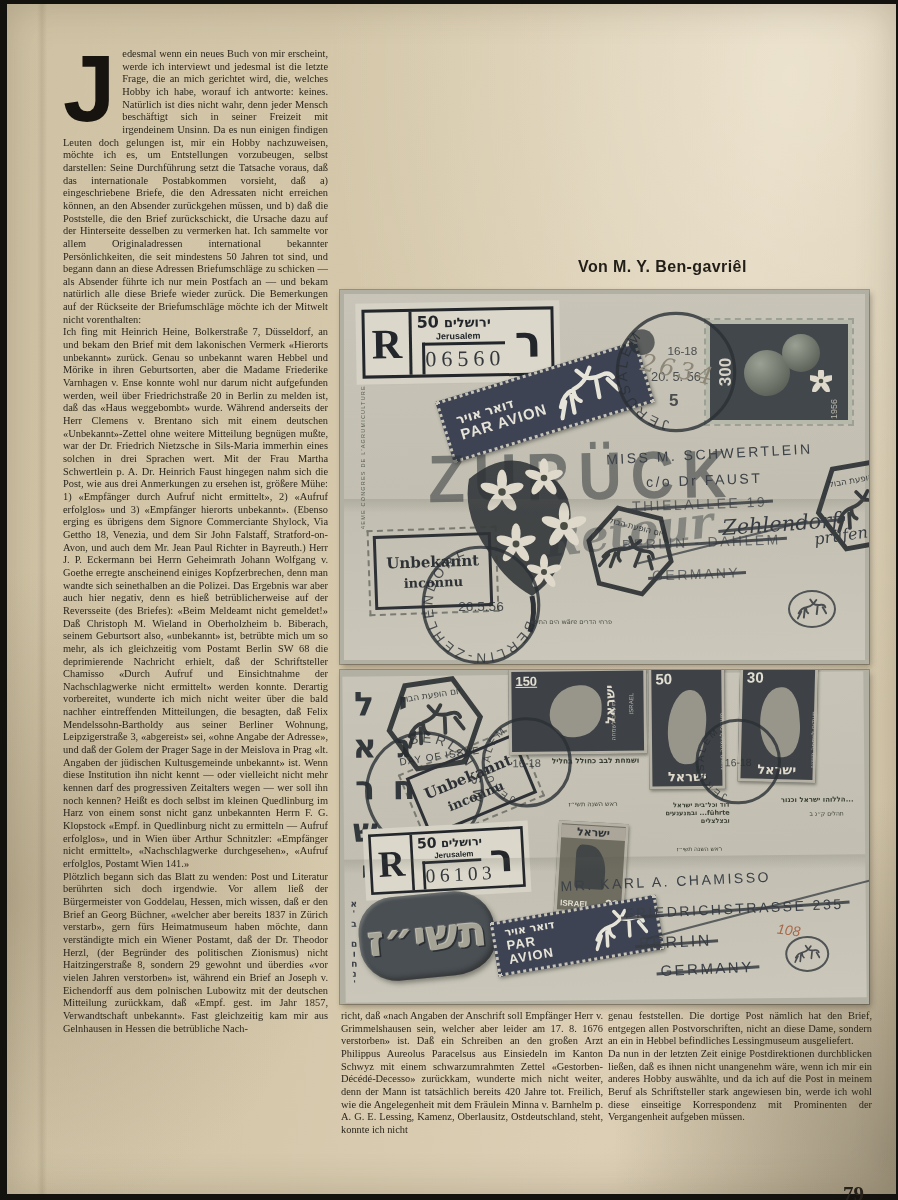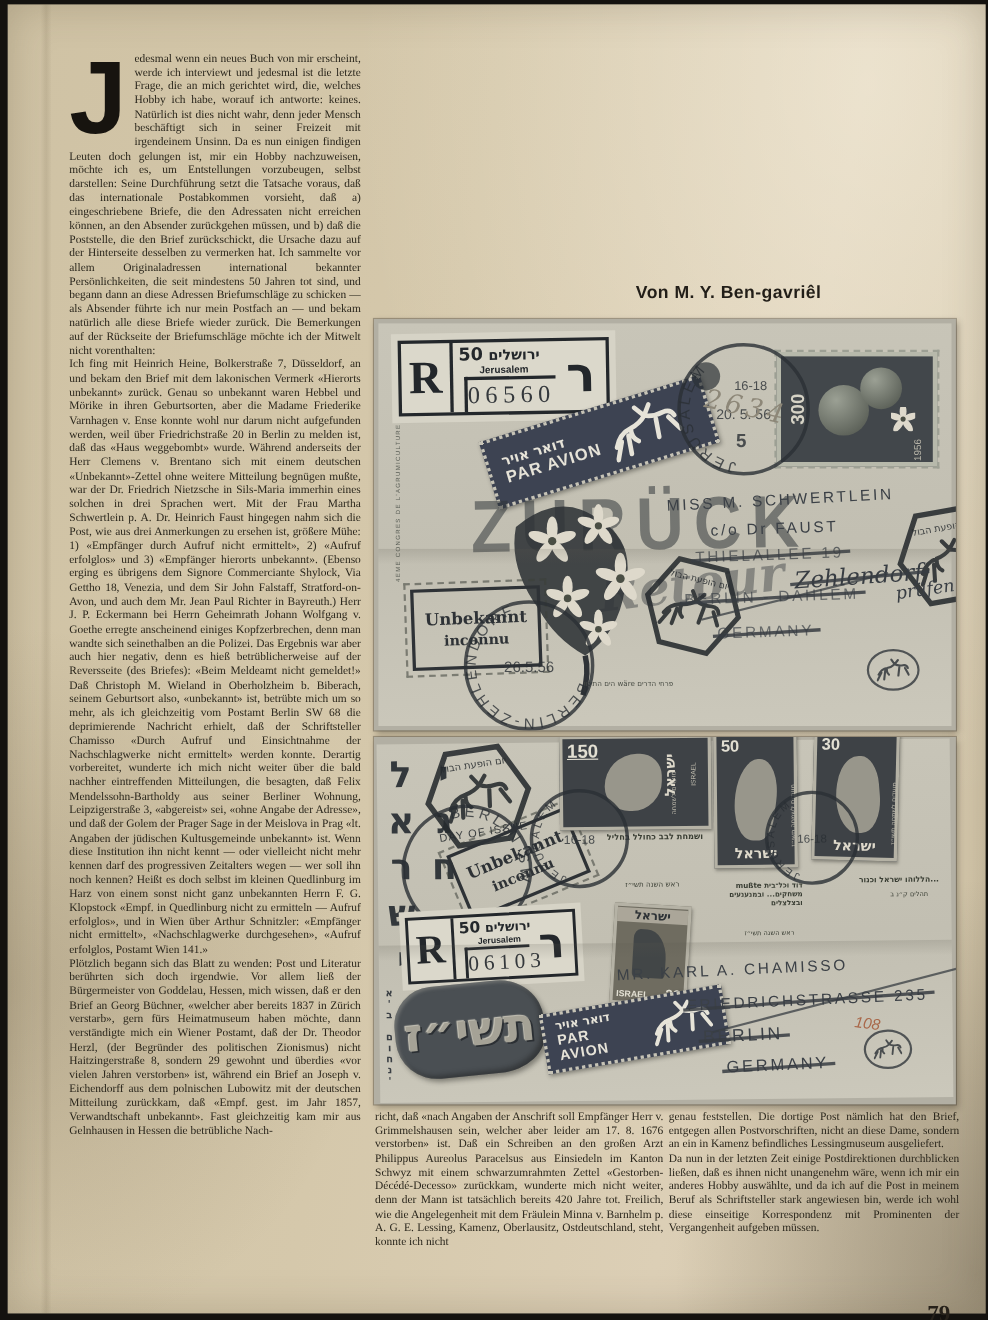--- a/index.html
+++ b/index.html
@@ -296,21 +296,21 @@
             </defs>
         <text class="ring" font-size="14"><textPath href="#a3" startOffset="2%">BERLIN SW</textPath></text>
       </svg>
 
       <div class="e unbk" style="left:70px;top:78px;width:110px;height:58px;transform:rotate(-22deg);">
         <span class="u1">Unbekannt</span>
         <span class="u2">inconnu</span>
       </div>
 
       <div class="e stfig" style="left:166px;top:-6px;width:132px;height:80px;">
-        <span class="val" style="font-size:17px;text-decoration:underline;">150</span>
+        <span class="val" style="font-size:13px;text-decoration:underline;">150</span>
         <div class="blob" style="left:38px;top:14px;width:52px;height:52px;border-radius:60% 40% 55% 45%;"></div>
         <span class="side" style="right:34px;">מועדים לשמחה</span>
         <span style="position:absolute;right:14px;top:26px;transform:rotate(-90deg);font-family:'DejaVu Sans',sans-serif;font-weight:700;font-size:13px;color:#ded9cb;">ישראל</span>
         <span style="position:absolute;right:2px;top:30px;transform:rotate(-90deg);font-family:'Liberation Sans',sans-serif;font-size:6px;color:#b9b6a9;">ISRAEL</span>
       </div>
       <div class="e tabtxt" style="left:174px;top:82px;width:122px;font-size:7.5px;font-weight:700;">ושמחת לבב כחולל בחליל</div>
       <div class="e tabtxt" style="left:174px;top:126px;width:100px;font-size:6.5px;">ראש השנה תשי״ז</div>
 
       <div class="e stfig" style="left:212px;top:148px;width:64px;height:86px;transform:rotate(4deg);background:#6f6c60;">
         <span style="position:absolute;left:0;right:0;top:1px;text-align:center;font-family:'DejaVu Sans',sans-serif;font-weight:700;font-size:11px;color:#2e3236;background:rgba(220,215,200,.55);">ישראל</span>
@@ -318,21 +318,21 @@
         <span style="position:absolute;left:3px;bottom:2px;font-family:'Liberation Sans',sans-serif;font-weight:700;font-size:8px;color:#e2dfd2;">ISRAEL</span>
         <span style="position:absolute;right:3px;bottom:1px;font-family:'Liberation Sans',sans-serif;font-weight:700;font-size:12px;color:#e2dfd2;">20</span>
       </div>
 
       <div class="e stfig" style="left:306px;top:-8px;width:70px;height:118px;">
         <span class="val">50</span>
         <div class="blob" style="left:16px;top:22px;width:38px;height:74px;border-radius:45% 55% 30% 60%;transform:skewX(-8deg);"></div>
         <span class="side" style="right:4px;">מועדים לשמחה תשי״ז</span>
         <span class="he">ישראל</span>
       </div>
-      <div class="e tabtxt" style="left:300px;top:128px;width:86px;font-size:6.5px;font-weight:700;">דוד וכל־בית mußte משחקים... ובמנענעים ובצלצלים</div>
+      <div class="e tabtxt" style="left:300px;top:128px;width:86px;font-size:6.5px;font-weight:700;">דוד וכל־בית ישראל führte... ובמנענעים ובצלצלים</div>
       <div class="e tabtxt" style="left:308px;top:172px;width:70px;font-size:6px;">ראש השנה תשי״ז</div>
 
       <div class="e stfig" style="left:396px;top:-8px;width:72px;height:112px;transform:rotate(2deg);">
         <span class="val">30</span>
         <div class="blob" style="left:18px;top:20px;width:40px;height:70px;border-radius:60% 35% 50% 40%;transform:skewX(6deg);"></div>
         <span class="side" style="right:4px;">מועדים לשמחה תשי״ז</span>
         <span class="he">ישראל</span>
       </div>
       <div class="e tabtxt" style="left:420px;top:124px;width:90px;font-size:7px;font-weight:700;">...הללוהו ישראל וכנור</div>
       <div class="e tabtxt" style="left:430px;top:138px;width:70px;font-size:6px;">תהלים ק״נ ב</div>
@@ -391,19 +391,19 @@
               <use href="#gaz"></use>
             </svg>
       </div>
     </div>
   </div>
 
   <div class="colA">
     <p class="bodytext">richt, daß «nach Angaben der Anschrift soll Empfänger Herr v. Grimmelshausen sein, welcher aber leider am 17. 8. 1676 verstorben» ist. Daß ein Schreiben an den großen Arzt Philippus Aureolus Paracelsus aus Einsiedeln im Kanton Schwyz mit einem schwarzumrahmten Zettel «Gestorben-Décédé-Decesso» zurückkam, wunderte mich nicht weiter, denn der Mann ist tatsächlich bereits 420 Jahre tot. Freilich, wie die Angelegenheit mit dem Fräulein Minna v. Barnhelm p. A. G. E. Lessing, Kamenz, Oberlausitz, Ostdeutschland, steht, konnte ich nicht</p>
   </div>
   <div class="colB">
-    <p class="bodytext">genau feststellen. Die dortige Post nämlich hat den Brief, entgegen allen Postvorschriften, nicht an diese Dame, sondern an ein in Kamenz befindliches Lessingmuseum ausgeliefert.</p>
+    <p class="bodytext">genau feststellen. Die dortige Post nämlich hat den Brief, entgegen allen Postvorschriften, nicht an diese Dame, sondern an ein in Hebbel befindliches Lessingmuseum ausgeliefert.</p>
     <p class="bodytext">Da nun in der letzten Zeit einige Postdirektionen durchblicken ließen, daß es ihnen nicht unangenehm wäre, wenn ich mir ein anderes Hobby auswählte, und da ich auf die Post in meinem Beruf als Schriftsteller stark angewiesen bin, werde ich wohl diese einseitige Korrespondenz mit Prominenten der Vergangenheit aufgeben müssen.</p>
   </div>
 
   <div class="pageno">79</div>
  </div>
 </div>
 
 </body></html>

